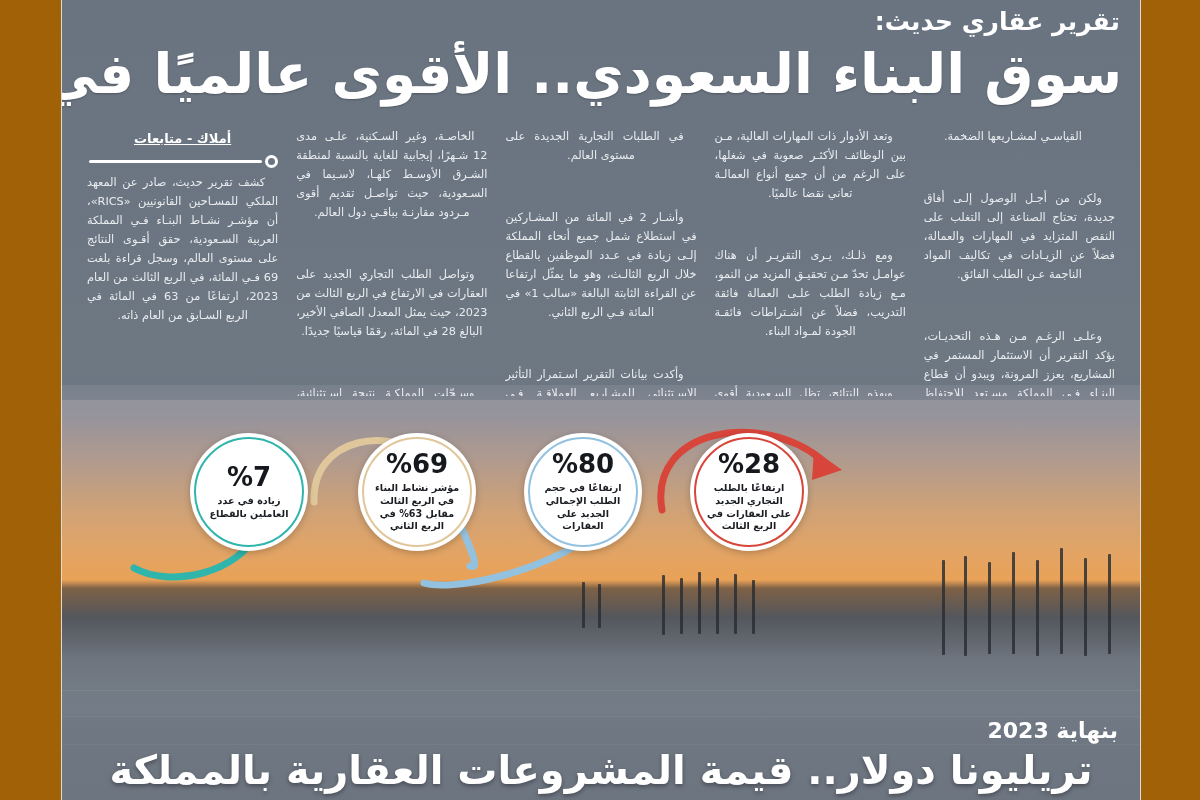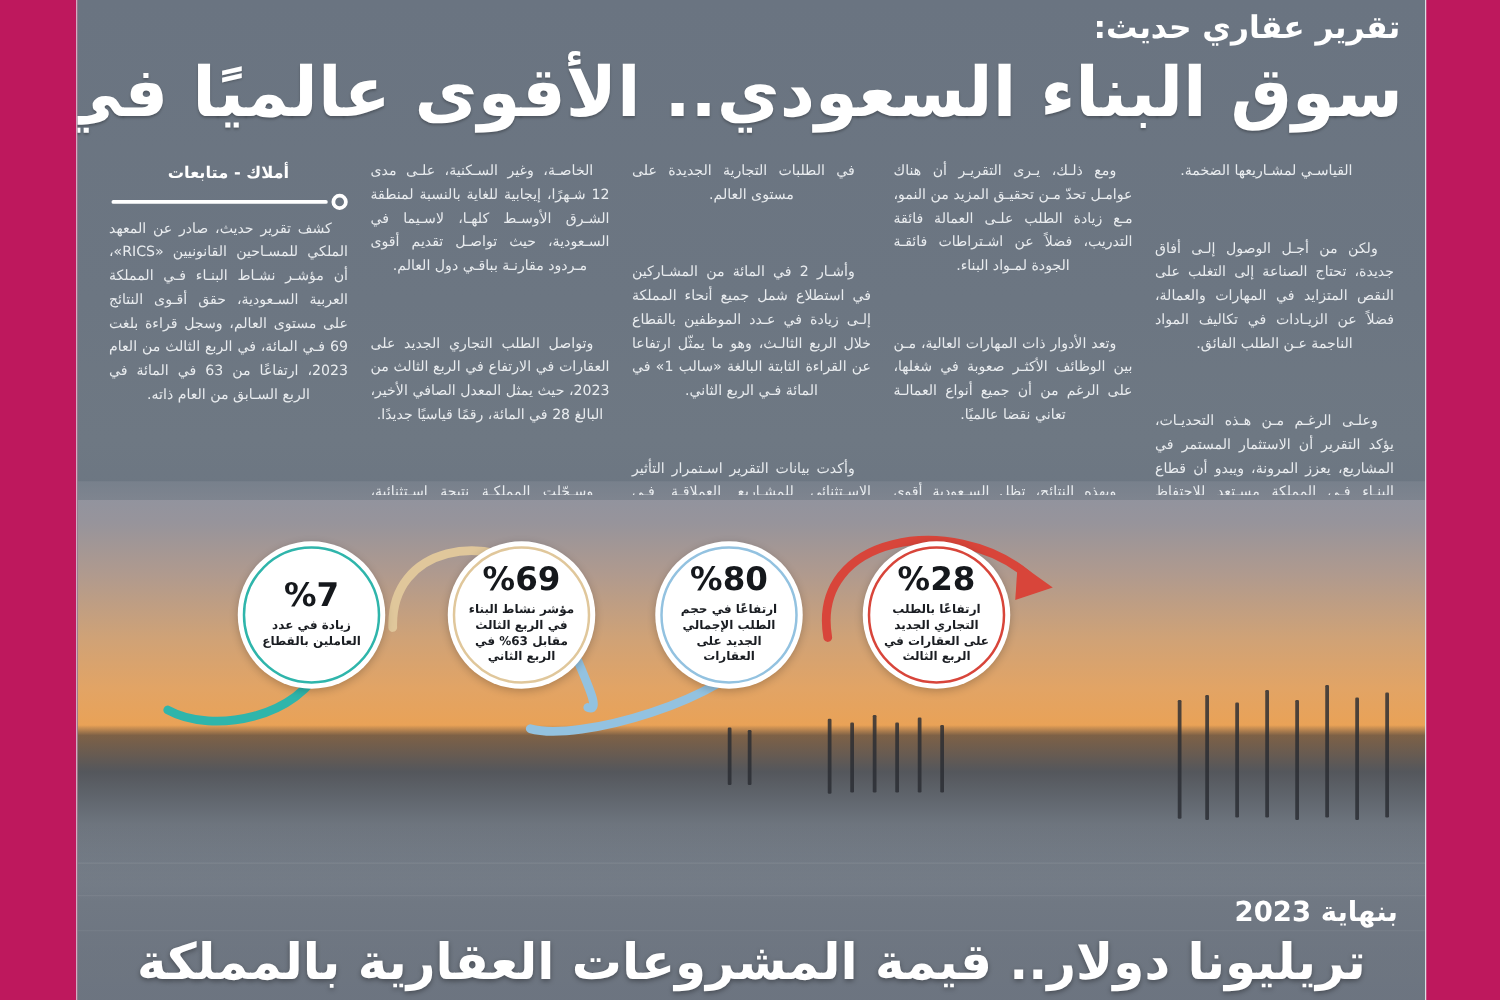--- a/index.html
+++ b/index.html
@@ -1,20 +1,20 @@
 <!DOCTYPE html>
 <html lang="ar" dir="rtl"><head>
 <meta charset="utf-8">
 <title>Saudi Construction Market Infographic</title>
 <style>
   * { margin:0; padding:0; box-sizing:border-box; }
   html,body{ width:1200px; height:800px; background:#ffffff; overflow:hidden;
              font-family:"DejaVu Sans","Liberation Sans",sans-serif; }
 
-  #page{ position:relative; width:1200px; height:800px; background:#be185d; }
+  #page{ position:relative; width:1200px; height:800px; background:#a16207; }
 
   
   #canvas{
     position:absolute; left:62px; top:0; width:1078px; height:800px;
     overflow:hidden; background:#6a7481;
   }
 
   
   #photo{
     position:absolute; left:0; top:385px; width:1078px; height:415px;
@@ -69,21 +69,21 @@
     line-height:1.68; text-align:justify; text-align-last:center;
     direction:rtl; overflow:hidden;
   }
   .col p{ margin:0 0 0 0; text-indent:13px; }
   .col p + p{ text-indent:13px;margin-top:43px; }
 
   
   .byline{ margin-bottom:7px; }
   .byline-text{
     color:#ffffff; font-size:13px; font-weight:700; text-align:center;
-    letter-spacing:.2px; margin-bottom:5px;
+    letter-spacing:.2px; margin-bottom:5px;text-decoration:underline;
   }
   .byline-rule{ position:relative; height:12px; }
   .byline-rule .bar{
     position:absolute; right:16px; left:2px; top:5px; height:3px;
     background:#ffffff; border-radius:2px;
   }
   .byline-rule .dot{
     position:absolute; right:0; top:0; width:13px; height:13px;
     border:3px solid #ffffff; border-radius:50%; background:transparent;
   }
@@ -215,22 +215,22 @@
 
     <div id="cols">
 
       <div class="col">
         <p>القياسـي لمشـاريعها الضخمة.</p>
         <p>ولكن من أجـل الوصول إلـى أفاق جديدة، تحتاج الصناعة إلى التغلب على النقص المتزايد في المهارات والعمالة، فضلاً عن الزيـادات في تكاليف المواد الناجمة عـن الطلب الفائق.</p>
         <p>وعلـى الرغـم مـن هـذه التحديـات، يؤكد التقرير أن الاستثمار المستمر في المشاريع، يعزز المرونة، ويبدو أن قطاع البنـاء فـي المملكة مسـتعد للاحتفاظ بمكانتـه، رائـدًا عالميـا في المسـتقبل المنظور.</p>
       </div>
 
       <div class="col">
+        <p>وتعد الأدوار ذات المهارات العالية، مـن بين الوظائف الأكثـر صعوبة في شغلها، على الرغم من أن جميع أنواع العمالـة تعاني نقضا عالميًا.</p>
         <p>ومع ذلـك، يـرى التقريـر أن هناك عوامـل تحدّ مـن تحقيـق المزيد من النمو، مـع زيادة الطلب علـى العمالة فائقة التدريب، فضلاً عن اشـتراطات فائقـة الجودة لمـواد البناء.</p>
-        <p>وتعد الأدوار ذات المهارات العالية، مـن بين الوظائف الأكثـر صعوبة في شغلها، على الرغم من أن جميع أنواع العمالـة تعاني نقضا عالميًا.</p>
         <p>وبهذه النتائج، تظل السـعودية أقوى سـوق للبناء فـي العالم، وهـو أمر غير مفاجـئ بحسـب التقريـر، نظـرًا للأثـر</p>
       </div>
 
       <div class="col">
         <p>في الطلبات التجارية الجديدة على مستوى العالم.</p>
         <p>وأشـار 2 في المائة من المشـاركين في استطلاع شمل جميع أنحاء المملكة إلـى زيادة في عـدد الموظفين بالقطاع خلال الربع الثالـث، وهو ما يمثّل ارتفاعا عن القراءة الثابتة البالغة «سالب 1» في المائة فـي الربع الثاني.</p>
         <p>وأكدت بيانات التقرير اسـتمرار التأثير الاسـتثنائي للمشـاريع العملاقـة فـي المملكـة، التـي تغـذي المنـاخ الإيجابي لقطـاع البناء والتشـييد</p>
       </div>
 
       <div class="col">

